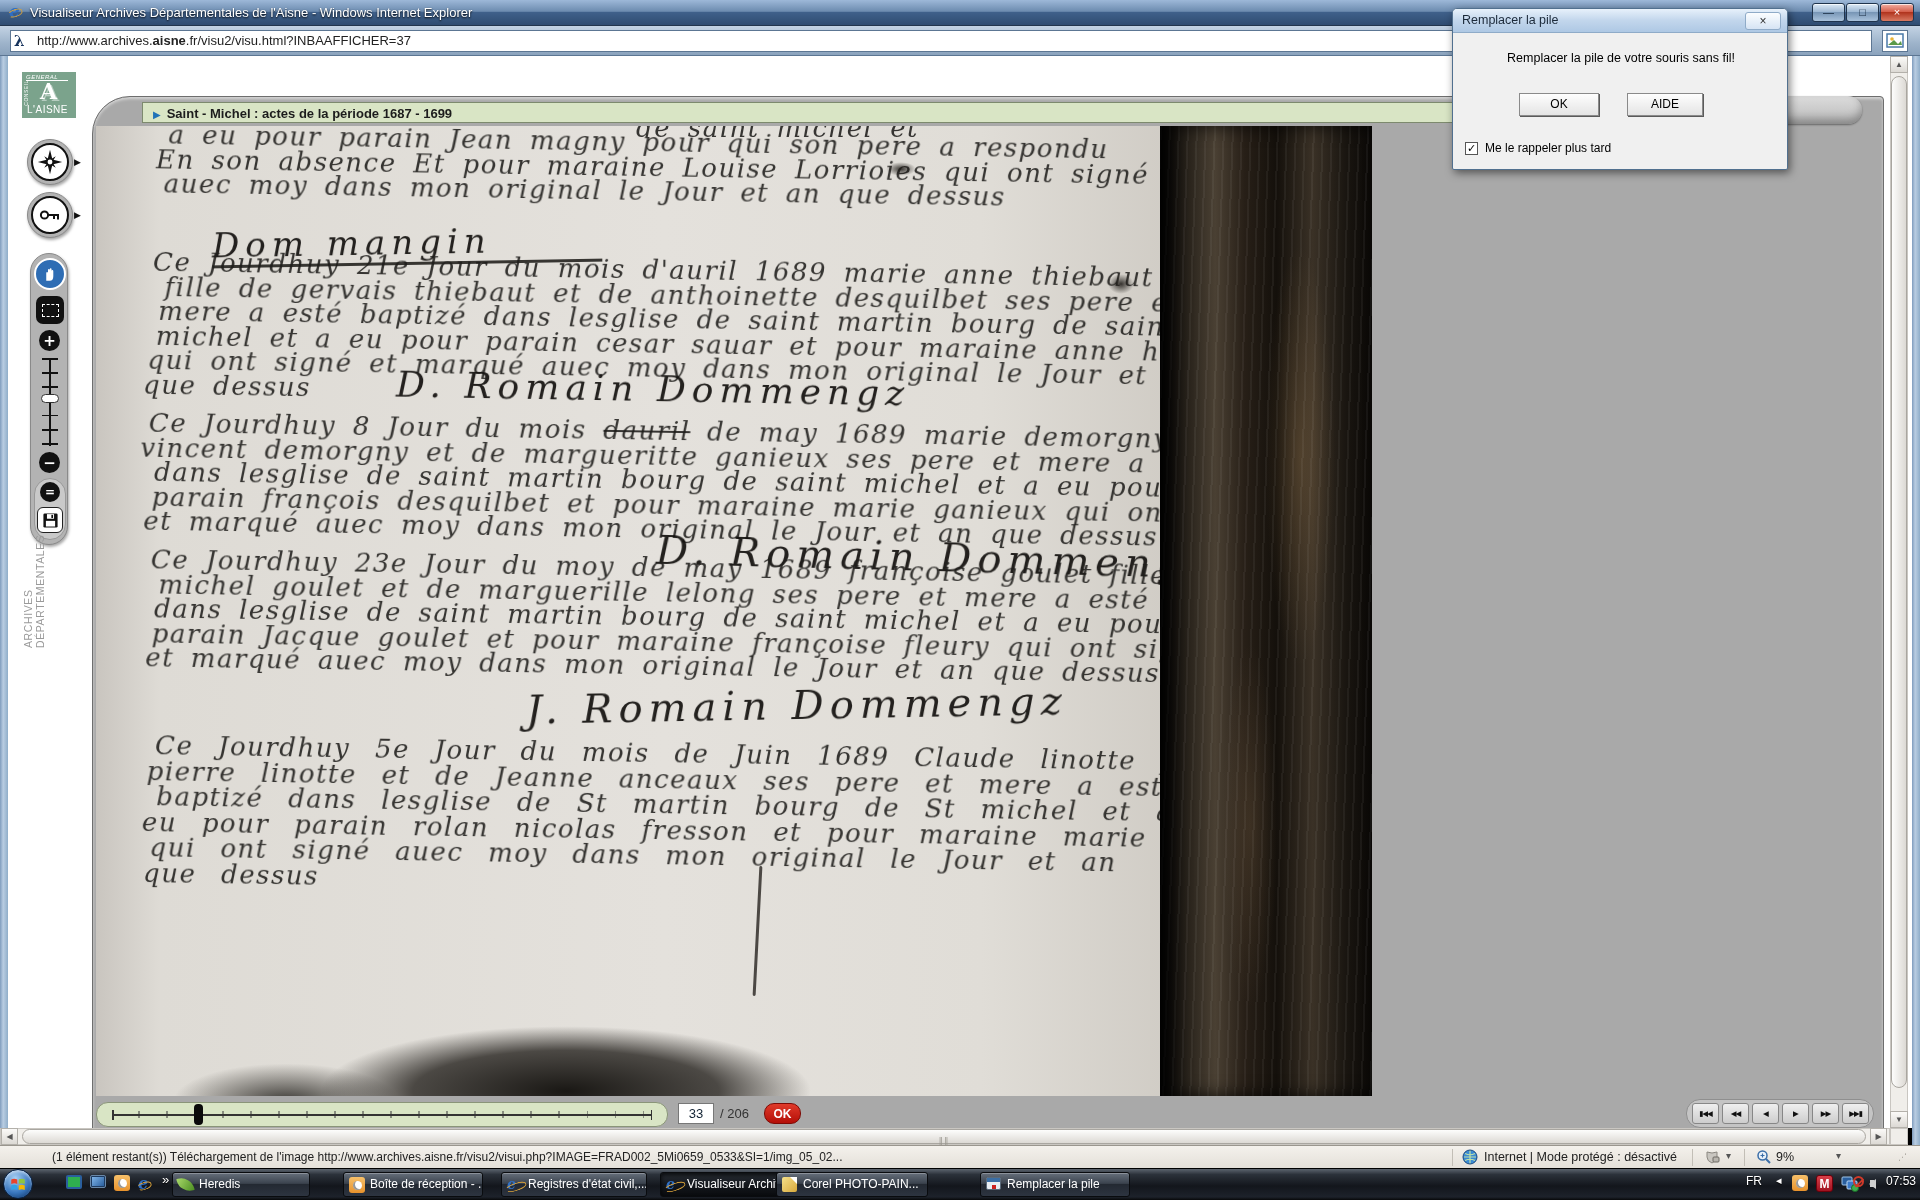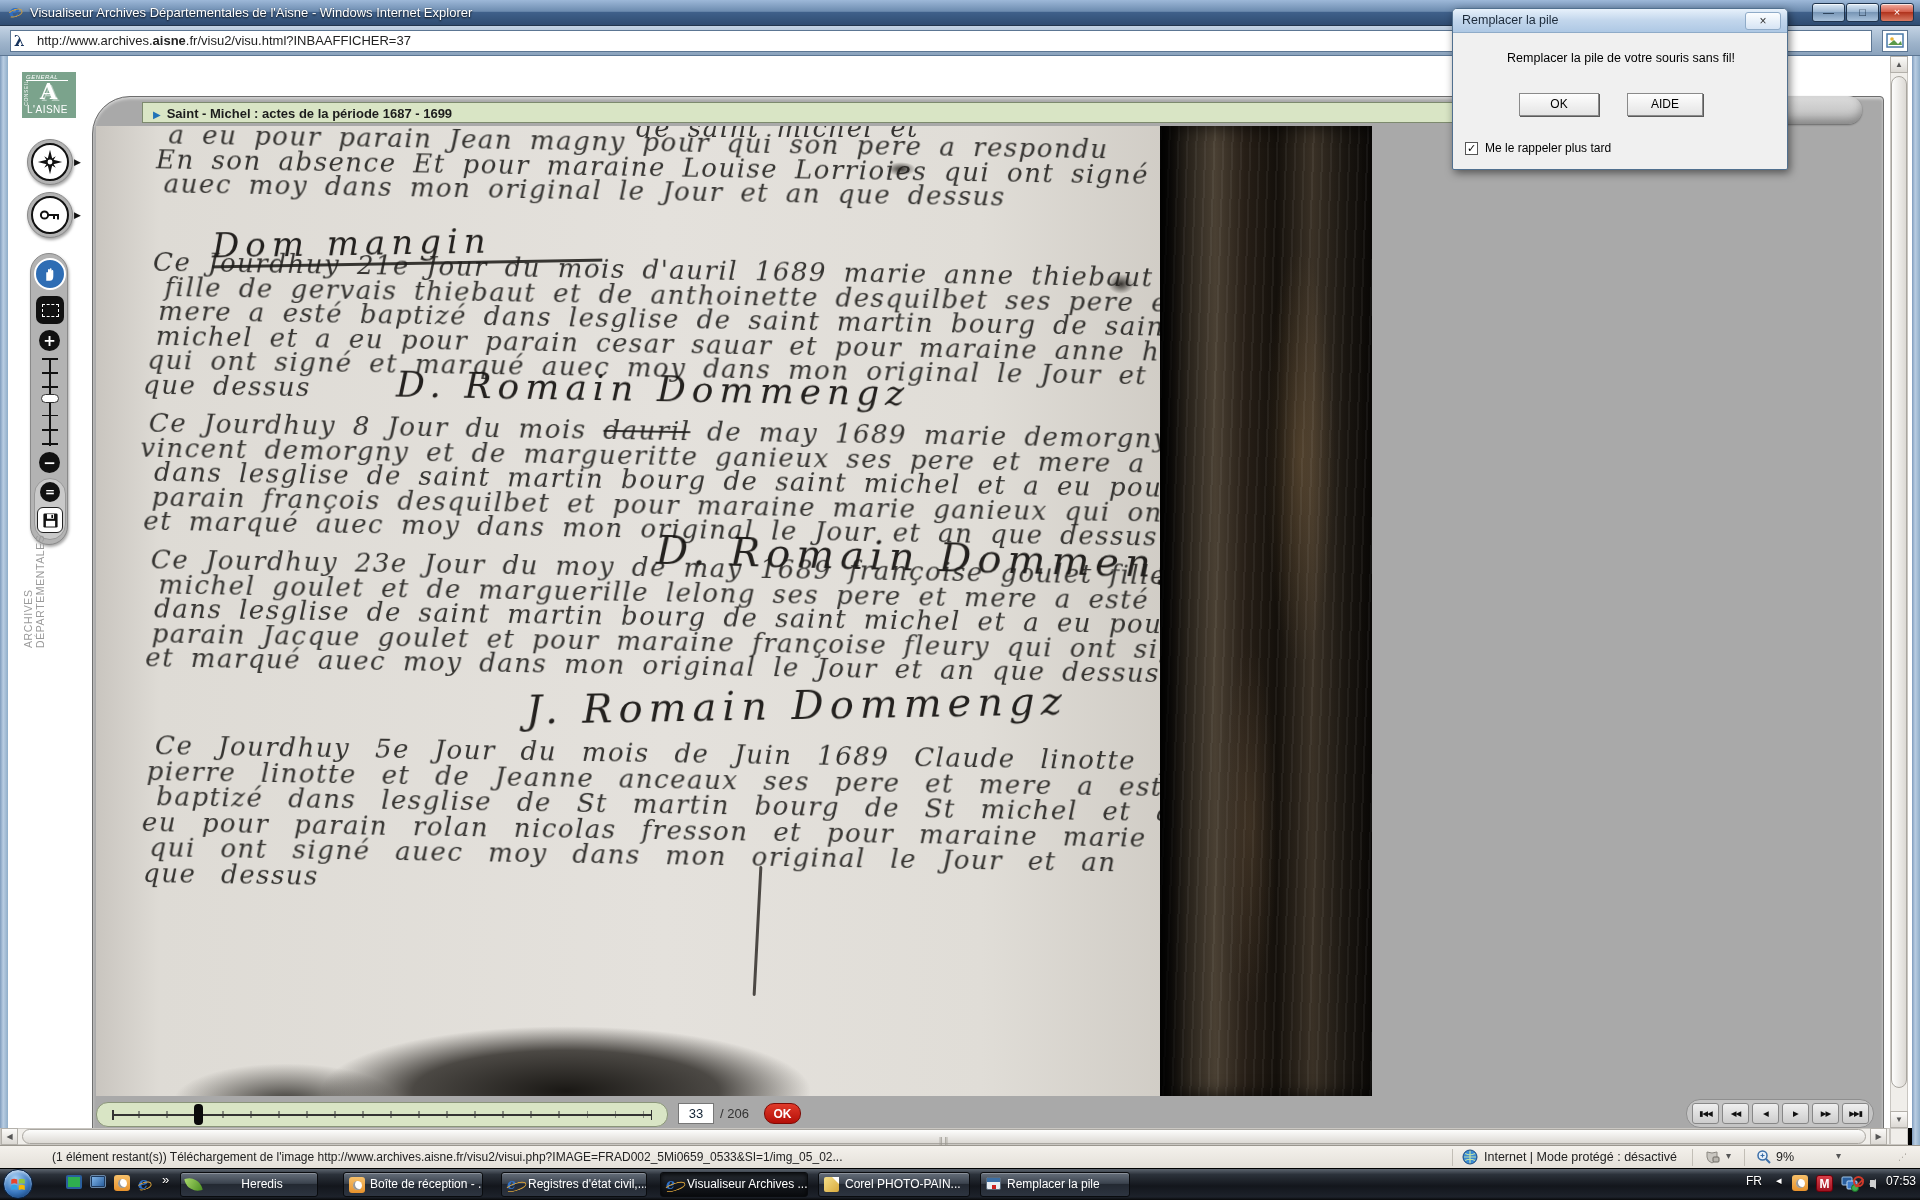--- a/index.html
+++ b/index.html
@@ -425,41 +425,41 @@
   </div>
 <div class="abs ql" style="left:90px;">
     <div class="monitor"></div>
   </div>
 <div class="abs ql" style="left:114px;">
     <div class="oclock"></div>
   </div>
 <div class="abs ql" style="left:138px;"><span class="ie-e" style="font-size:16px;">e</span></div>
 <span class="abs trayitem" style="left:162px;top:1172px;font-size:13px;">»</span>
 
-<div class="abs taskbtn" style="left:180px;width:138px;text-align:center;">
+<div class="abs taskbtn" style="left:172px;width:138px;">
   <span class="tbicon">
       <span class="leaf" style="display:block;"></span>
     </span>
   <span>Heredis</span>
 </div>
 <div class="abs taskbtn" style="left:343px;width:140px;">
   <span class="tbicon">
       <span class="oclock" style="display:flex;"></span>
     </span>
   <span>Boîte de réception - ...</span>
 </div>
 <div class="abs taskbtn" style="left:501px;width:146px;">
   <span class="tbicon ie-e" style="font-size:14px;font-weight:bold;">e</span>
   <span>Registres d'état civil,...</span>
 </div>
 <div class="abs taskbtn active" style="left:660px;width:148px;">
   <span class="tbicon ie-e" style="font-size:14px;font-weight:bold;">e</span>
   <span>Visualiseur Archives ...</span>
 </div>
-<div class="abs taskbtn" style="left:818px;width:152px;">
+<div class="abs taskbtn" style="left:776px;width:152px;">
   <span class="tbicon">
       <span class="corel" style="display:block;"></span>
     </span>
   <span>Corel PHOTO-PAIN...</span>
 </div>
 <div class="abs taskbtn" style="left:980px;width:150px;">
   <span class="tbicon">
       <span class="miniwin" style="display:block;"></span>
     </span>
   <span>Remplacer la pile</span>

